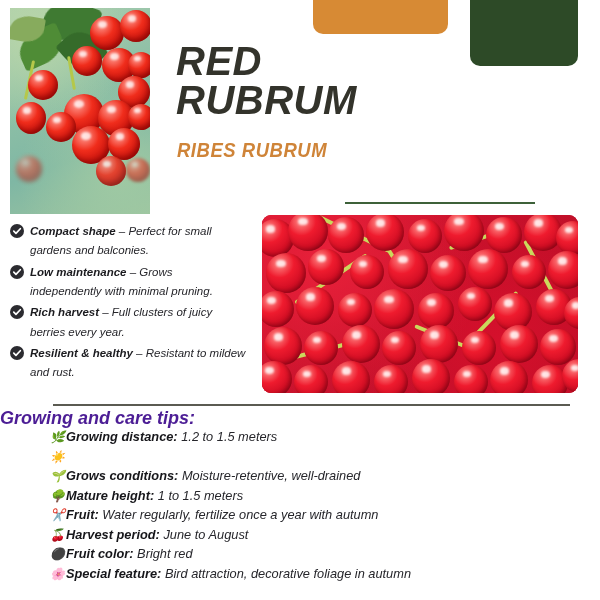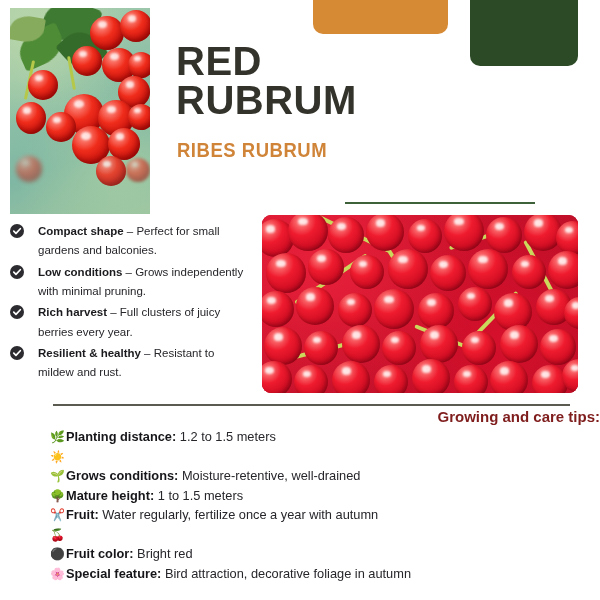--- a/index.html
+++ b/index.html
@@ -11,20 +11,21 @@
     height: 600px;
     background: #ffffff;
     font-family: "Liberation Sans", sans-serif;
     overflow: hidden;
   }
   .page {
     position: relative;
     width: 536px;
     height: 600px;
     background: #ffffff;
+    font-style: italic;
   }
 
   
   .block-orange {
     position: absolute;
     left: 313px;
     top: -4px;
     width: 135px;
     height: 38px;
     background: #d78a34;
@@ -134,21 +135,20 @@
   .features {
     position: absolute;
     left: 10px;
     top: 222px;
     width: 236px;
   }
   .feature-row {
     display: flex;
     align-items: flex-start;
     margin-bottom: 2px;
-    gap: 8px;
   }
   .check-icon {
     flex: 0 0 auto;
     width: 14px;
     height: 14px;
     margin-top: 2px;
     margin-right: 6px;
   }
   .feature-text {
     font-size: 11.5px;
@@ -210,24 +210,24 @@
     top: 404px;
     width: 517px;
     height: 1.5px;
     background: #5b5b52;
   }
   .tips-heading {
     position: absolute;
     left: 0;
     top: 408px;
     width: 600px;
-    text-align: right;
-    font-size: 15px;
+    text-align: left;
+    font-size: 18px;
     font-weight: 700;
-    color: #7f1d1d;
+    color: #4c1d95;
   }
   .tips-list {
     position: absolute;
     left: 50px;
     top: 428px;
     width: 540px;
   }
   .tip-row {
     display: flex;
     align-items: baseline;
@@ -302,21 +302,21 @@
       </span>
       <span class="feature-text"><b>Compact shape</b> <span>–</span> <span>Perfect for small gardens and balconies.</span></span>
     </div>
     <div class="feature-row">
       <span class="check-icon">
         <svg viewBox="0 0 16 16" width="14" height="14">
             <circle cx="8" cy="8" r="8" fill="#2b2b30"></circle>
             <path d="M4.3 8.2l2.5 2.5 5-5.3" stroke="#fff" stroke-width="1.9" fill="none" stroke-linecap="round" stroke-linejoin="round"></path>
           </svg>
       </span>
-      <span class="feature-text"><b>Low conditions</b> <span>–</span> <span>Grows independently with minimal pruning.</span></span>
+      <span class="feature-text"><b>Low maintenance</b> <span>–</span> <span>Grows independently with minimal pruning.</span></span>
     </div>
     <div class="feature-row">
       <span class="check-icon">
         <svg viewBox="0 0 16 16" width="14" height="14">
             <circle cx="8" cy="8" r="8" fill="#2b2b30"></circle>
             <path d="M4.3 8.2l2.5 2.5 5-5.3" stroke="#fff" stroke-width="1.9" fill="none" stroke-linecap="round" stroke-linejoin="round"></path>
           </svg>
       </span>
       <span class="feature-text"><b>Rich harvest</b> <span>–</span> <span>Full clusters of juicy berries every year.</span></span>
     </div>
@@ -385,39 +385,40 @@
     <div class="mberry" style="left:270px;top:150px;width:36px;height:36px;"></div>
     <div class="mberry" style="left:300px;top:144px;width:34px;height:34px;"></div>
   </div>
 
   <div class="tips-rule"></div>
   <div class="tips-heading">Growing and care tips:</div>
 
   <div class="tips-list">
     <div class="tip-row">
       <span class="tip-icon">🌿</span>
-      <span class="tip-text"><b>Planting distance:</b> <span>1.2 to 1.5 meters</span></span>
+      <span class="tip-text"><b>Growing distance:</b> <span>1.2 to 1.5 meters</span></span>
     </div>
     <div class="tip-row">
       <span class="tip-icon">☀️</span>
     </div>
     <div class="tip-row">
       <span class="tip-icon">🌱</span>
       <span class="tip-text"><b>Grows conditions:</b> <span>Moisture-retentive, well-drained</span></span>
     </div>
     <div class="tip-row">
       <span class="tip-icon">🌳</span>
       <span class="tip-text"><b>Mature height:</b> <span>1 to 1.5 meters</span></span>
     </div>
     <div class="tip-row">
       <span class="tip-icon">✂️</span>
       <span class="tip-text"><b>Fruit:</b> <span>Water regularly, fertilize once a year with autumn</span></span>
     </div>
     <div class="tip-row">
       <span class="tip-icon">🍒</span>
+      <span class="tip-text"><b>Harvest period:</b> <span>June to August</span></span>
     </div>
     <div class="tip-row">
       <span class="tip-icon">⚫</span>
       <span class="tip-text"><b>Fruit color:</b> <span>Bright red</span></span>
     </div>
     <div class="tip-row">
       <span class="tip-icon">🌸</span>
       <span class="tip-text"><b>Special feature:</b> <span>Bird attraction, decorative foliage in autumn</span></span>
     </div>
   </div>

